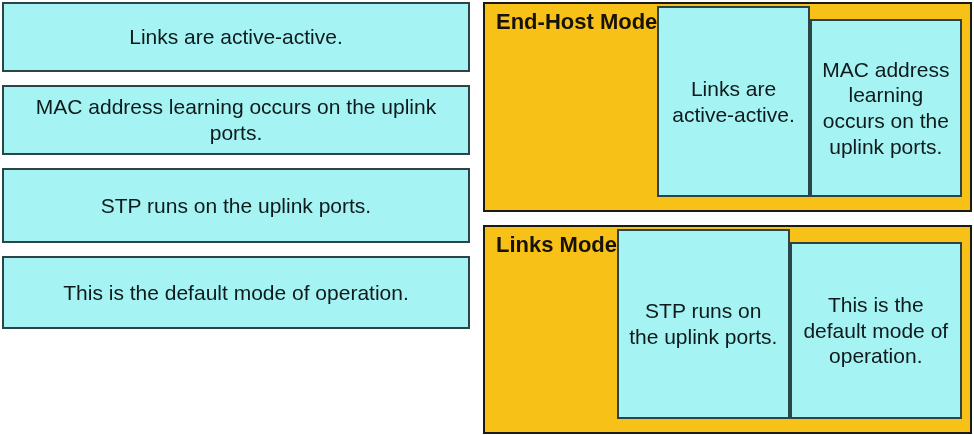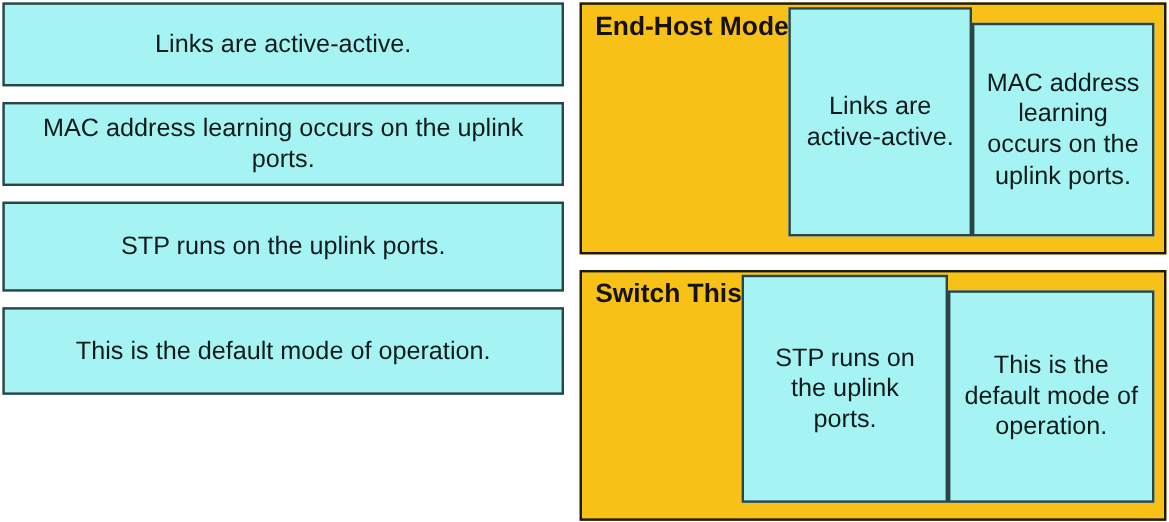--- a/index.html
+++ b/index.html
@@ -95,21 +95,21 @@
       <div class="mode-title">End-Host Mode</div>
       <div class="drop-slot">
         <span>Links are active-active.</span>
       </div>
       <div class="drop-slot">
         <span>MAC address learning occurs on the uplink ports.</span>
       </div>
     </div>
 
     <div class="mode-group mode-group-2">
-      <div class="mode-title">Switch This</div>
+      <div class="mode-title">Links Mode</div>
       <div class="drop-slot">
         <span>STP runs on the uplink ports.</span>
       </div>
       <div class="drop-slot">
         <span>This is the default mode of operation.</span>
       </div>
     </div>
 
   </div>
 </div>

